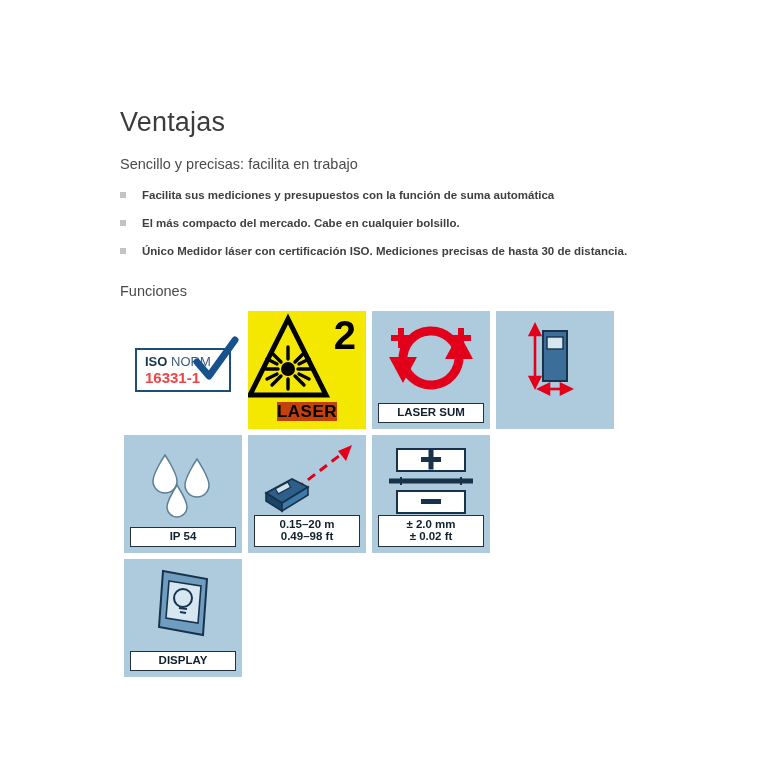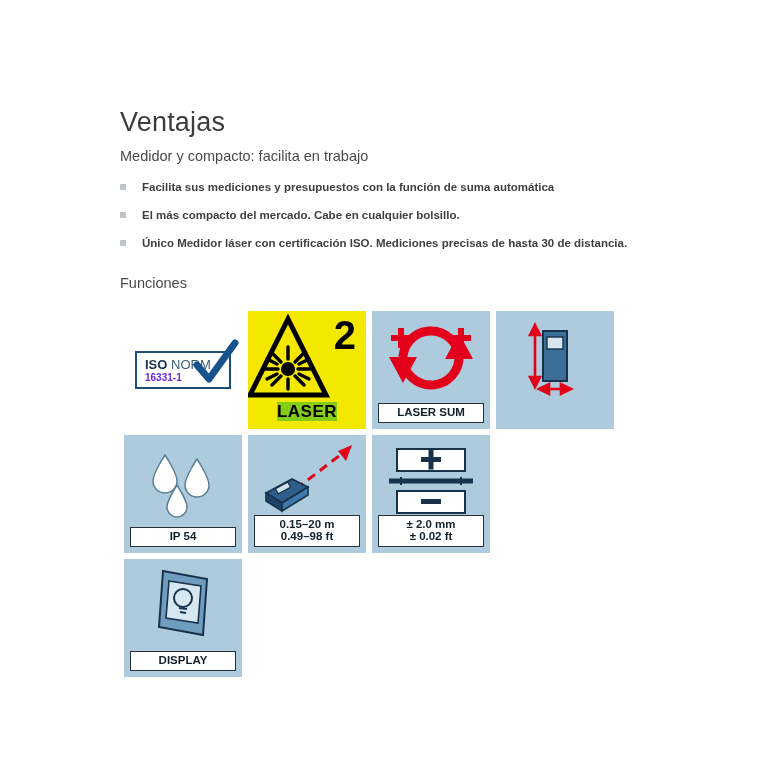--- a/index.html
+++ b/index.html
@@ -21,21 +21,21 @@
     position: absolute;
     left: 120px;
     top: 108px;
     width: 560px;
   }
   .title {
     font-size: 27px;
     font-weight: 400;
     color: #3c3c3c;
     letter-spacing: 0.2px;
-    margin: 0 0 10px 0;
+    margin: 0 0 18px 0;
     line-height: 1.1;
   }
   .subtitle {
     font-size: 14.5px;
     color: #4a4a4a;
     margin: 0 0 16px 0;
     font-weight: 400;
   }
   .bullets {
     list-style: none;
@@ -120,33 +120,33 @@
   .iso-box {
     border: 2px solid #1d4e79;
     background: #ffffff;
     padding: 4px 10px 4px 8px;
     position: relative;
     width: 96px;
     box-sizing: border-box;
   }
   .iso-l1 { font-size: 13px; font-weight: bold; color: #17324a; letter-spacing:0; }
   .iso-l1 .norm { font-weight: normal; color:#3b5d78; }
-  .iso-l2 { font-size: 10px; font-weight: bold; color: #6d28d9; }
+  .iso-l2 { font-size: 15px; font-weight: bold; color: #ef4444; }
   .iso-check {
     position: absolute;
     right: -10px;
     top: -14px;
     width: 46px;
     height: 46px;
   }
 
   
   .tile.laser { background: #f5e800; }
   .laser-cap {
-    background: #84cc16;
+    background: #c2410c;
     border: none;
     color: #000;
     font-size: 17px;
     font-weight: bold;
     letter-spacing: 0.5px;
     margin-bottom: 8px;
     width: auto;
     padding: 0;
   }
   .tri-wrap { position: relative; width: 100%; height: 100%; }
@@ -165,21 +165,21 @@
   
   svg { display: block; }
 </style>
 </head>
 <body>
 
 <div class="page">
 
   <div class="content">
     <h1 class="title">Ventajas</h1>
-    <p class="subtitle">Medidor y compacto: facilita en trabajo</p>
+    <p class="subtitle">Sencillo y precisas: facilita en trabajo</p>
     <ul class="bullets">
       <li>
         <span class="sq"></span>
         <span>Facilita sus mediciones y presupuestos con la función de suma automática</span>
       </li>
       <li>
         <span class="sq"></span>
         <span>El más compacto del mercado. Cabe en cualquier bolsillo.</span>
       </li>
       <li>

